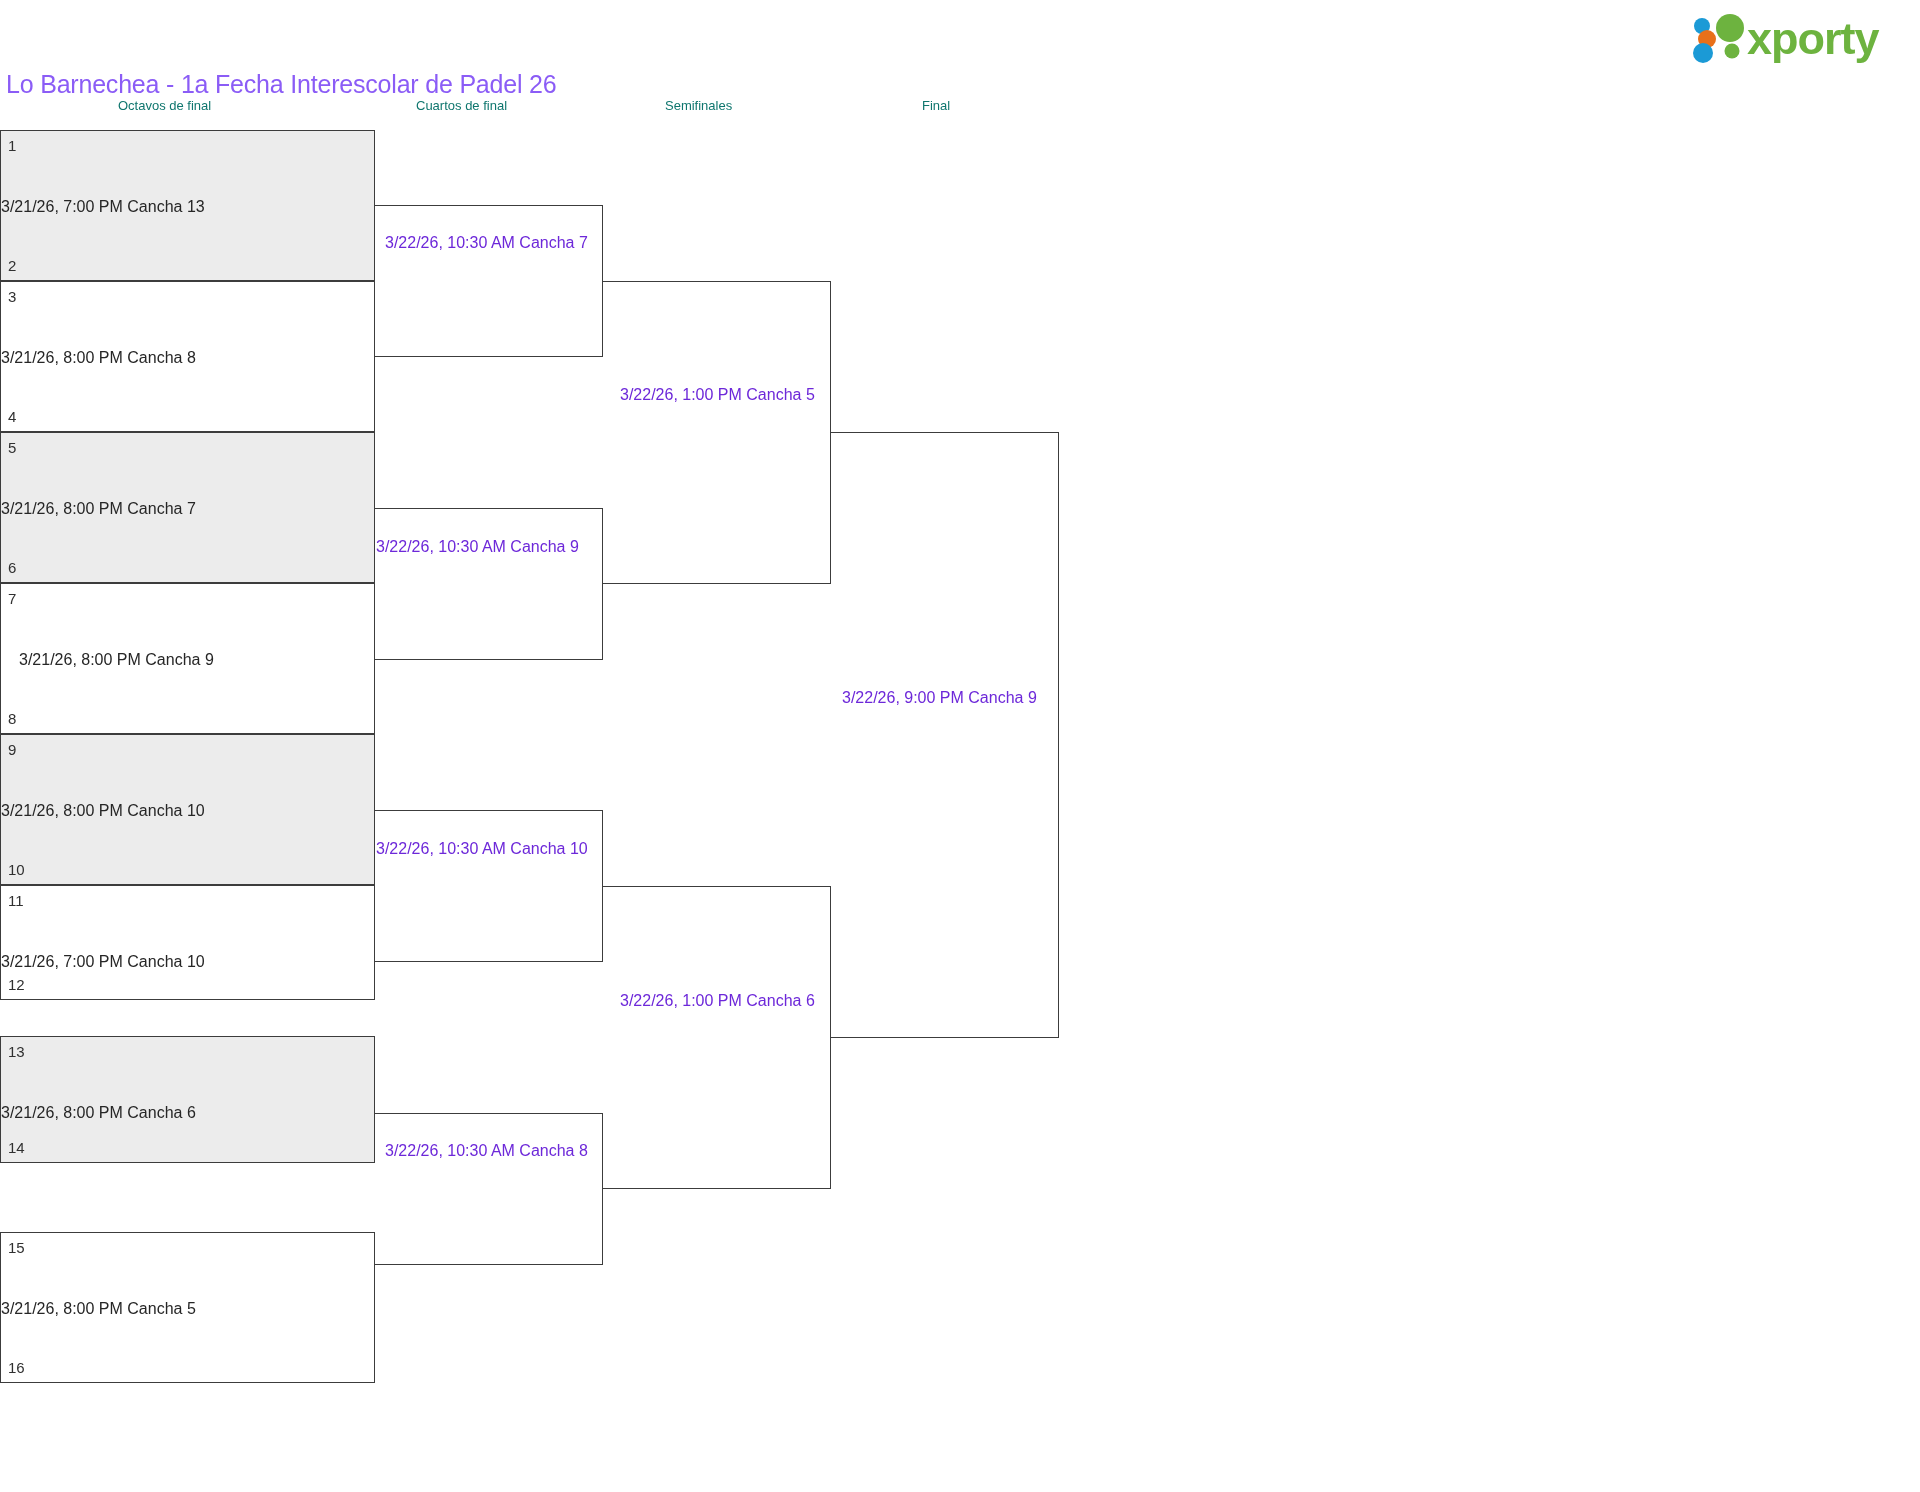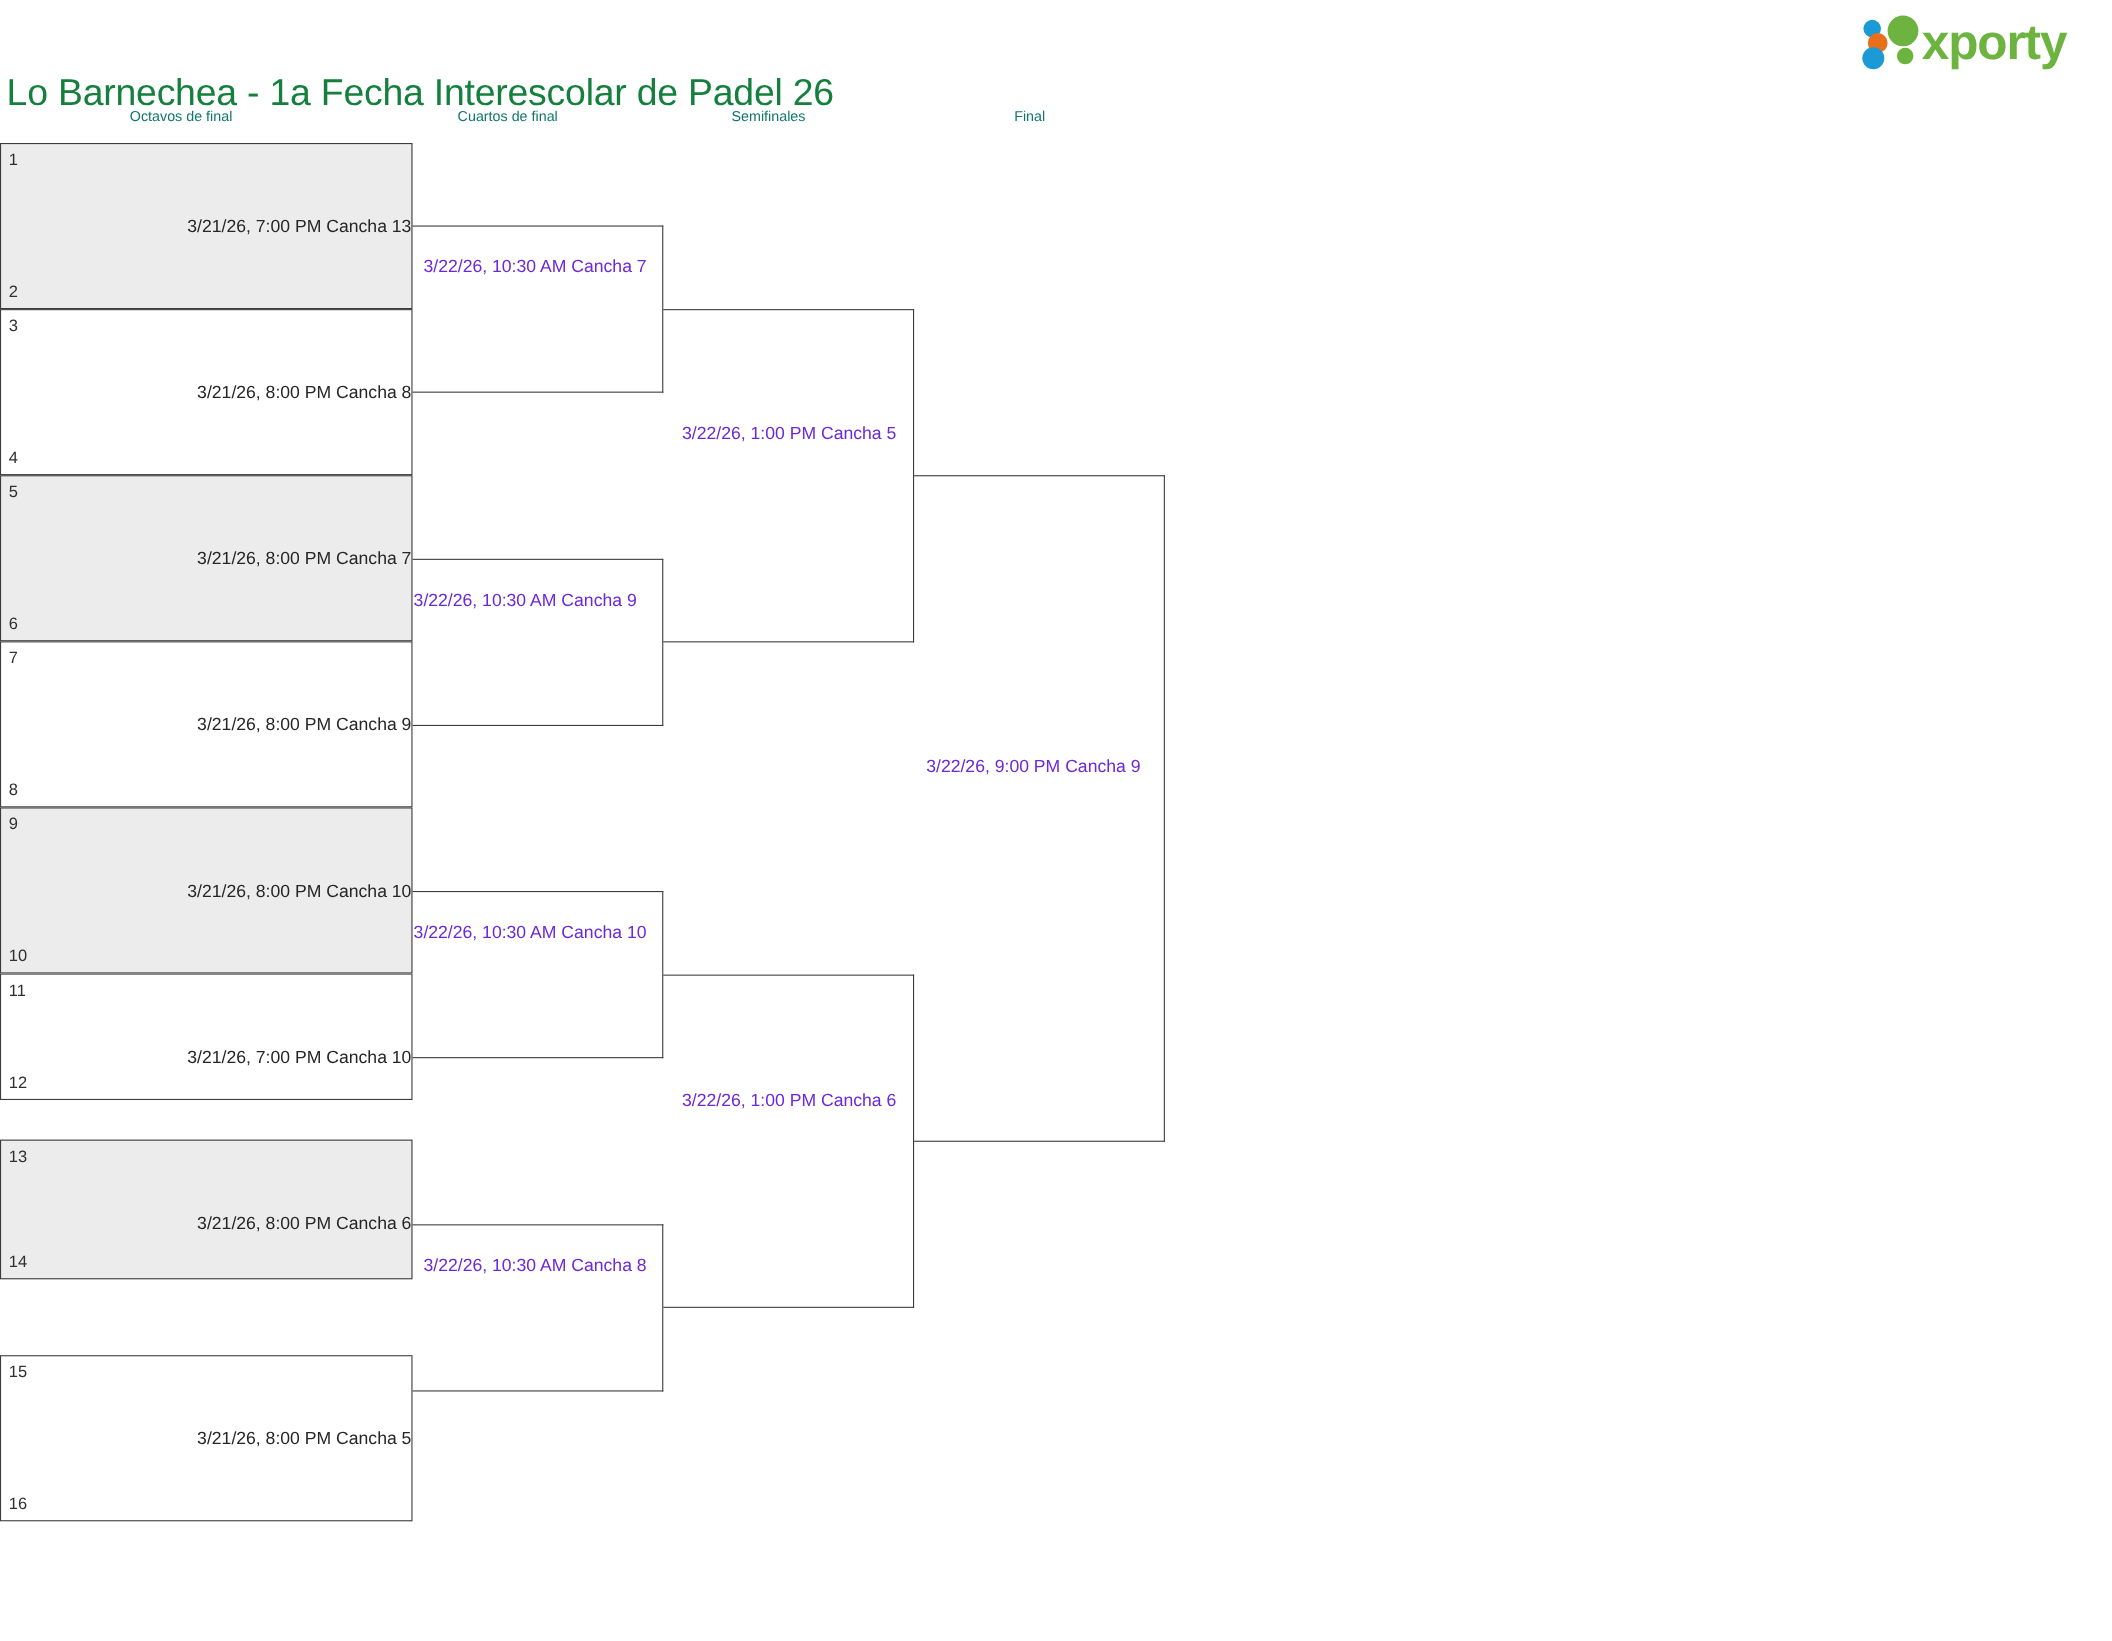--- a/index.html
+++ b/index.html
@@ -12,25 +12,25 @@
     overflow: hidden;
   }
 
   #page { position: relative; width: 1920px; height: 1492px; }
 
   
   .title-block {
     position: absolute;
     left: 6px;
     top: 2px;
-    font-size: 34px;
+    font-size: 25px;
     line-height: 33px;
     font-weight: 400;
     letter-spacing: -0.2px;
-    color: #15803d;
+    color: #8b5cf6;
     white-space: pre;
   }
 
   .logo {
     position: absolute;
     right: 14px;
     top: 8px;
     width: 215px;
     height: 60px;
   }
@@ -67,21 +67,21 @@
     color: #303030;
     white-space: nowrap;
   }
   .seed.top { top: 6px; }
   .seed.bottom { bottom: 6px; }
 
   .r1-label {
     position: absolute;
     left: 0;
     right: 0;
-    text-align: right;
+    text-align: left;
     font-size: 16px;
     line-height: 19px;
     color: #262626;
     white-space: nowrap;
   }
 
   
   .arm {
     position: absolute;
     border-top: 1px solid #3c3c3c;

